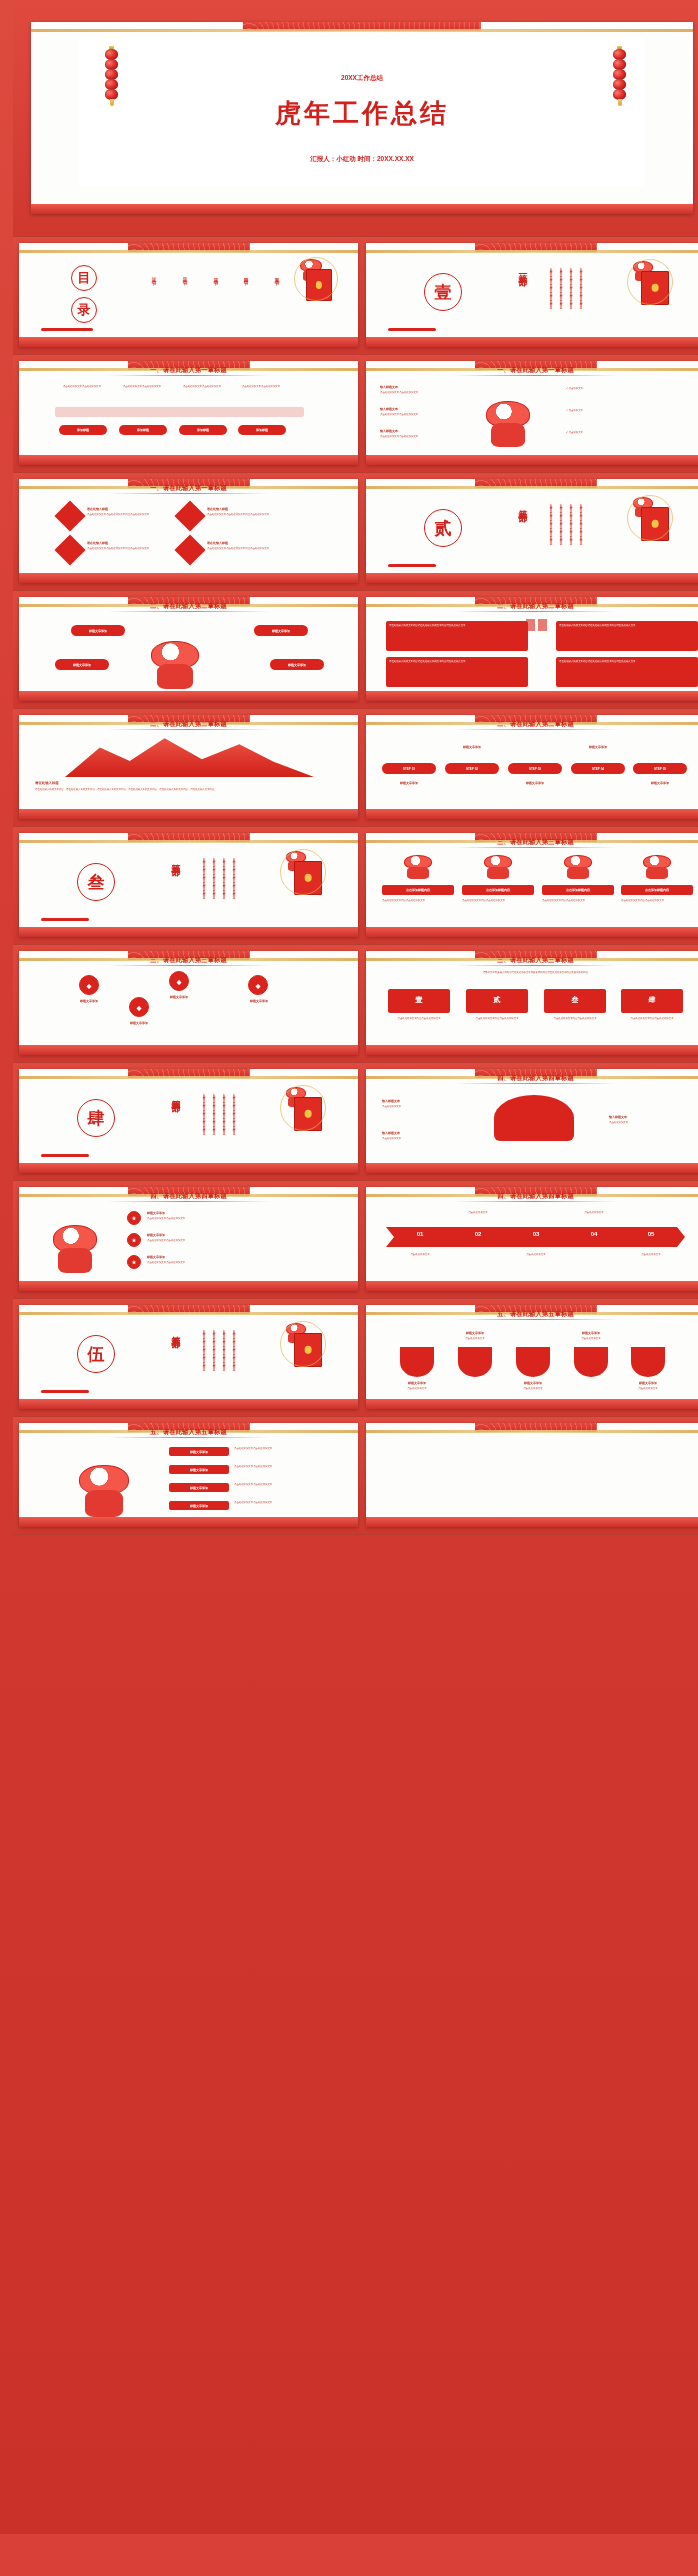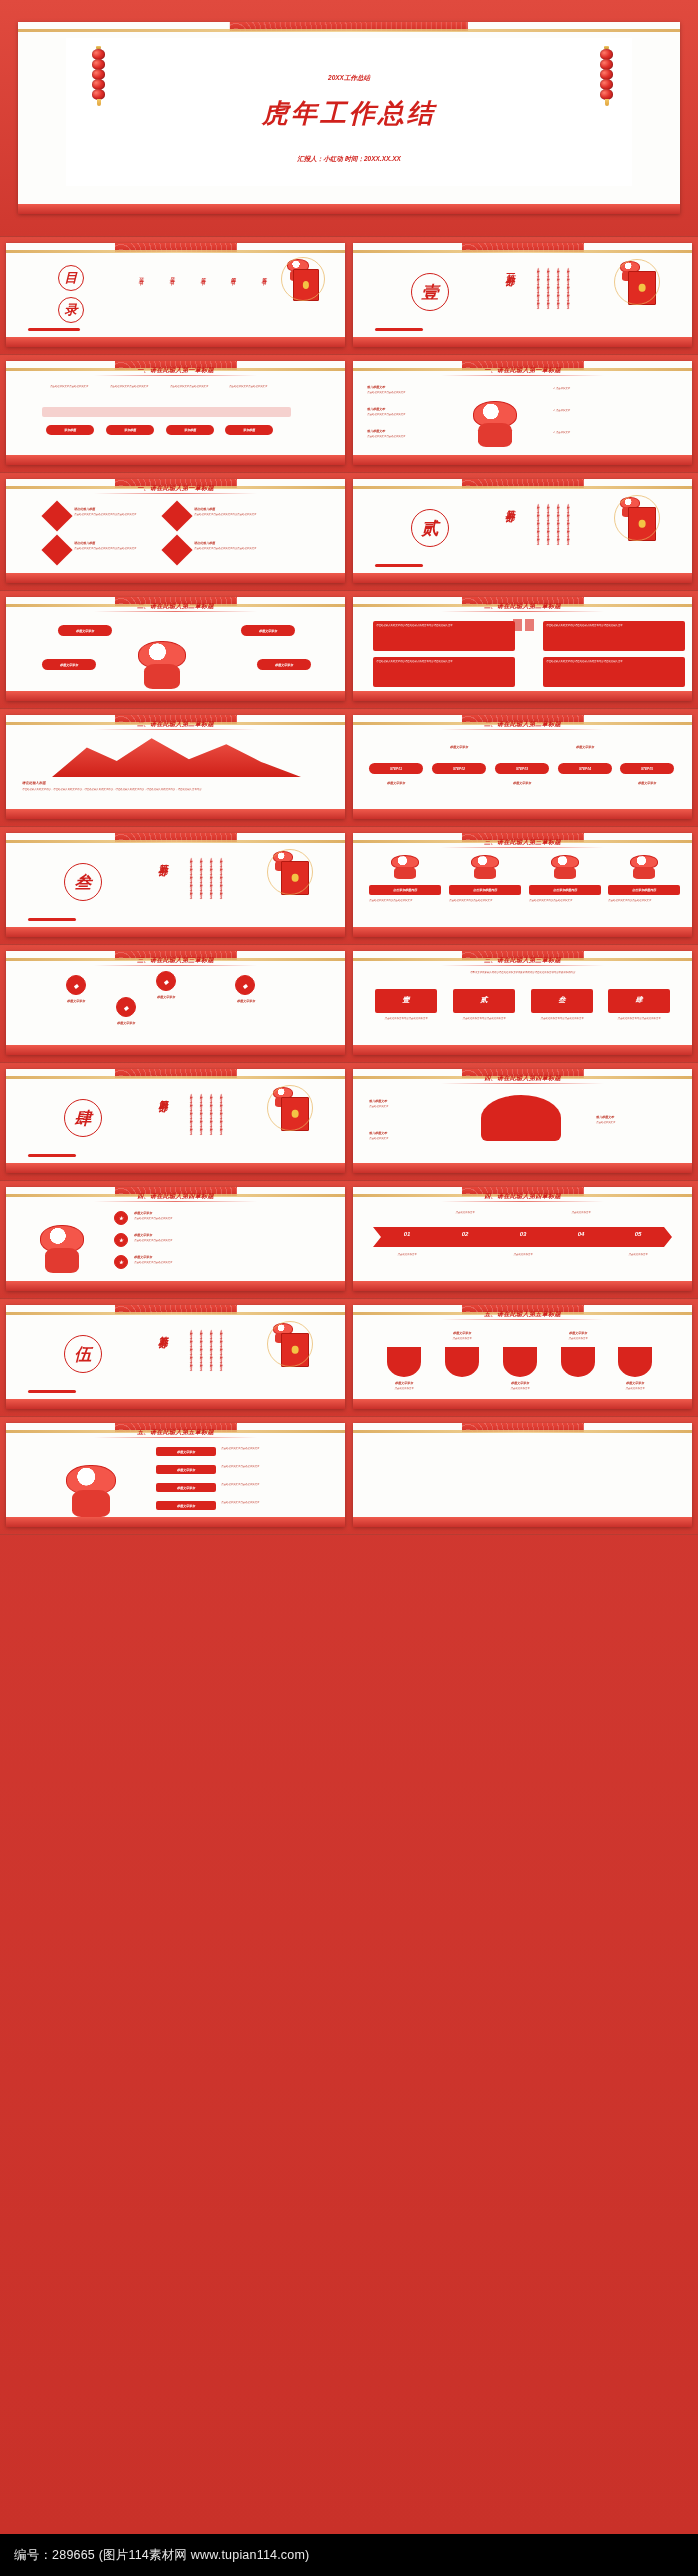--- a/index.html
+++ b/index.html
@@ -7,21 +7,21 @@
     width:698px; height:2576px; background:#1a1a1a;
     font-family:"Liberation Sans", sans-serif; overflow:hidden;
   }
   .page { position:relative; width:698px; height:2576px; background:#d94038; }
 
   
   .bg-wrap { position:absolute; inset:0 0 42px 0; overflow:hidden;
      background:linear-gradient(180deg,#dd4a3e 0%,#d43b33 40%,#c93129 100%); }
 
   
-  .grid { position:absolute; left:0; top:0; width:594px;font-style:italic; }
+  .grid { position:absolute; left:13px; top:0; width:594px; }
   .row { position:relative; width:698px; height:118px;
      background:linear-gradient(180deg,#e04a3e 0%,#cf382f 100%);
      border-bottom:1px solid rgba(0,0,0,.18); }
   .row.wide { height:237px; }
 
   .slide {
     position:absolute; background:#fdfdfb; overflow:hidden;
     box-shadow:0 1px 4px rgba(0,0,0,.28);
   }
   .row.wide .slide { left:18px; top:22px; width:662px; height:192px; }
@@ -545,17 +545,14 @@
           <div class="tiny" style="position:absolute;left:215px;top:78px;width:106px;">点击此处添加文本点击此处添加文本</div>
         </div>
         <div class="slide right">
           <div class="ornament-top"></div>
           <div class="rod"></div>
           <div class="stage"></div>
         </div>
       </div>
     </div>
 
-  <div class="footer">
-    <span class="footer-text">编号：289665 (图片114素材网 www.tupian114.com)</span>
-  </div>
 </div>
 
 
 </body></html>

